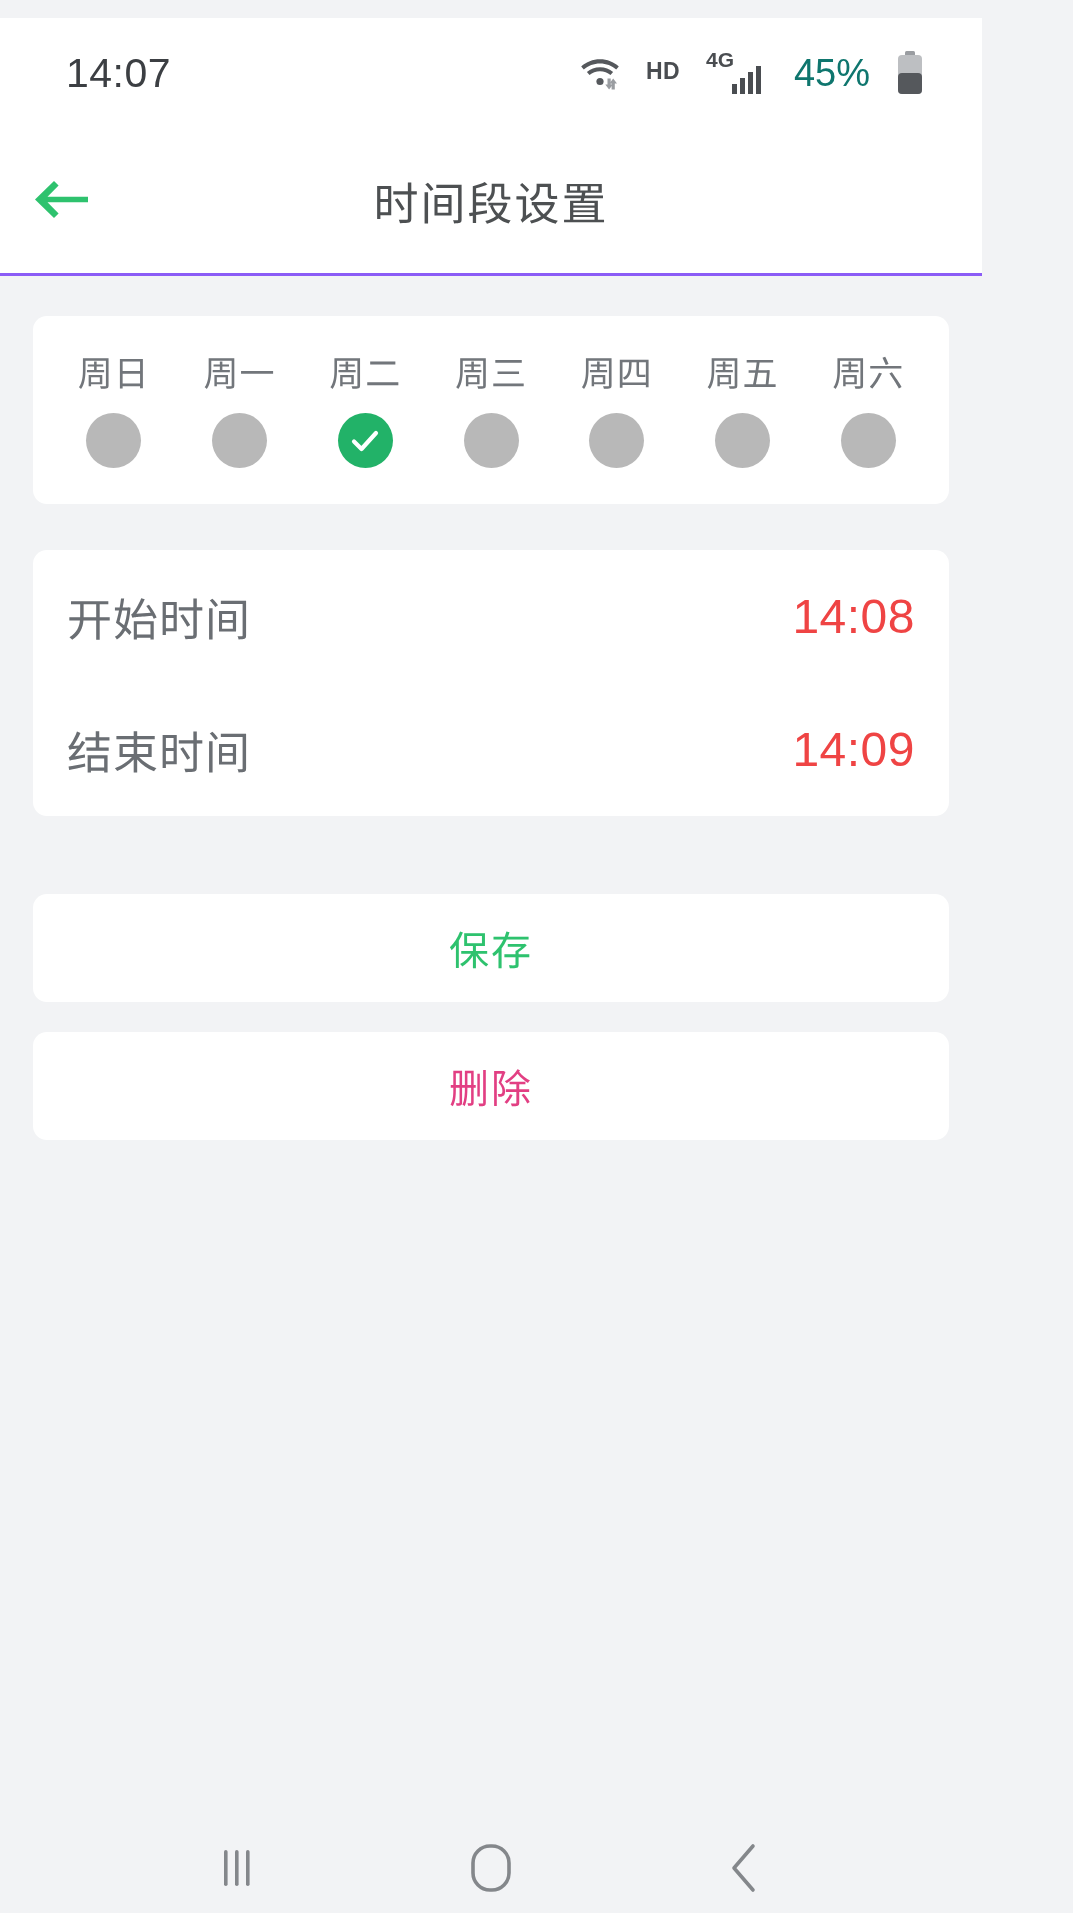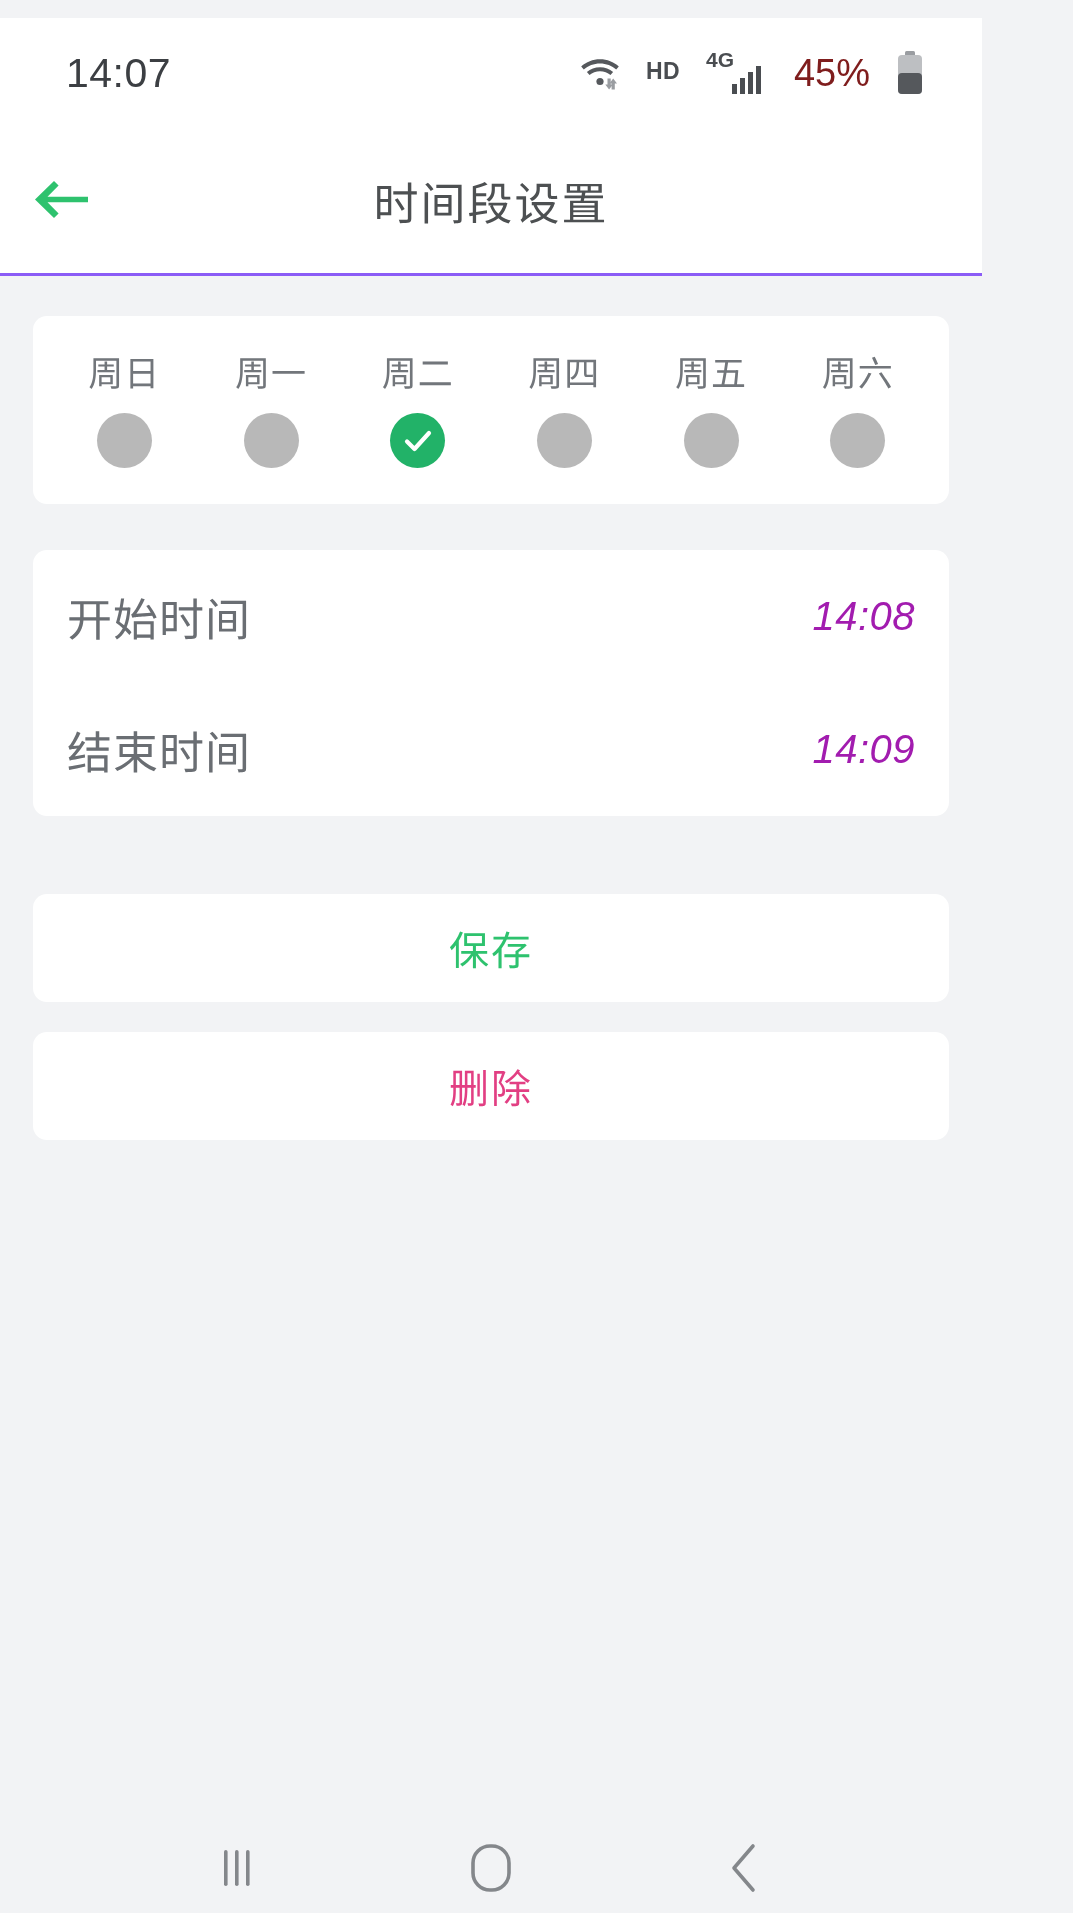--- a/index.html
+++ b/index.html
@@ -56,21 +56,21 @@
     font-size: 23px;
     font-weight: 700;
     color: #4a4d51;
     letter-spacing: 0.3px;
     line-height: 1;
     padding-bottom: 4px;
   }
 
   .battery-pct {
     font-size: 38px;
-    color: #7f1d1d;
+    color: #0f766e;
     margin-left: 6px;
   }
 
   
   .app-header {
     height: 148px;
     background: #ffffff;
     display: flex;
     align-items: center;
     position: relative;
@@ -171,24 +171,23 @@
     cursor: pointer;
   }
 
   .time-label {
     font-size: 45px;
     color: #6a6e73;
     letter-spacing: 1px;
   }
 
   .time-value {
-    font-size: 40px;
-    color: #a21caf;
+    font-size: 48px;
+    color: #ef4444;
     letter-spacing: 0.5px;
-    font-style: italic;
   }
 
   
   .action-btn {
     height: 108px;
     display: flex;
     align-items: center;
     justify-content: center;
     margin-bottom: 30px;
     cursor: pointer;
@@ -305,20 +304,26 @@
 
         <div class="day-cell">
           <span class="day-label">周二</span>
           <span class="day-dot selected">
             <svg class="check" width="34" height="34" viewBox="0 0 34 34">
                 <path d="M6 17.5 L13.5 25 L28 9" stroke="#ffffff" stroke-width="4.2" fill="none" stroke-linecap="round" stroke-linejoin="round"></path>
               </svg>
           </span>
         </div>
 
+        <div class="day-cell">
+          <span class="day-label">周三</span>
+          <span class="day-dot">
+            
+          </span>
+        </div>
 
         <div class="day-cell">
           <span class="day-label">周四</span>
           <span class="day-dot">
             
           </span>
         </div>
 
         <div class="day-cell">
           <span class="day-label">周五</span>

